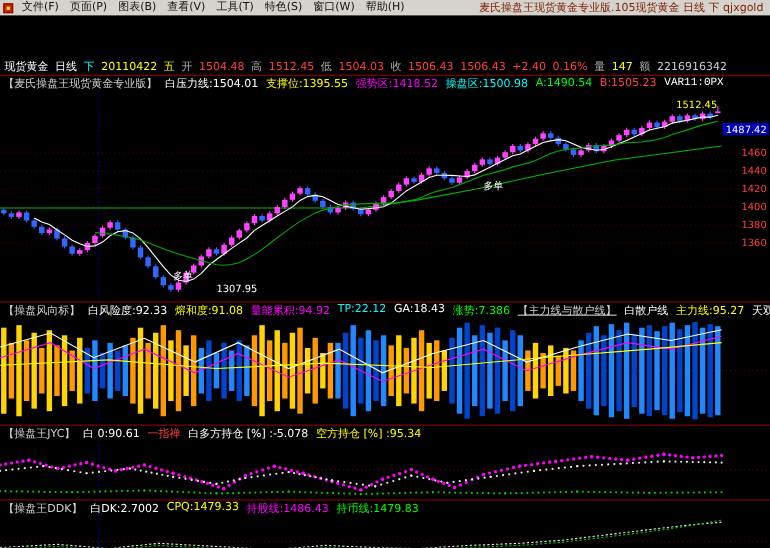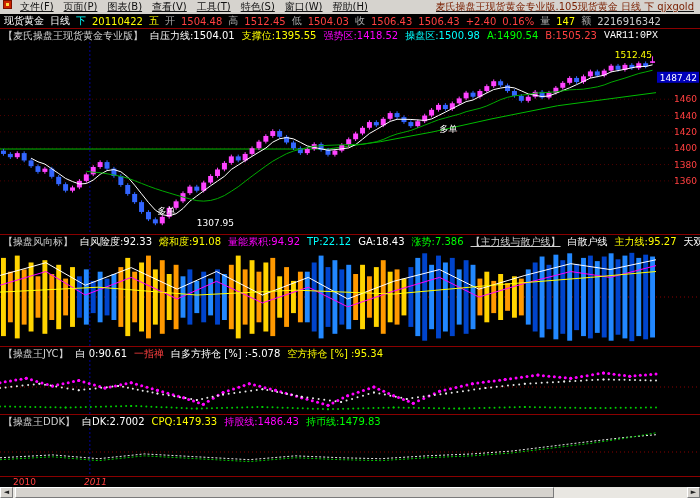--- a/index.html
+++ b/index.html
@@ -1,27 +1,27 @@
 <!DOCTYPE html>
 <html><head>
 <meta charset="utf-8">
 <style>
   * { margin:0; padding:0; box-sizing:border-box; }
   html,body { width:700px; height:498px; background:#000; overflow:hidden;
     font-family:"DejaVu Sans","Liberation Sans",sans-serif; }
   .app { width:700px; height:498px; display:flex; flex-direction:column; background:#000; position:relative; }
-  .menubar { flex:0 0 14px; height:14px; background:#d6d3ce; display:flex; 
-    font-size:10px; color:#111; padding:0 2px;text-decoration:underline; }
+  .menubar { flex:0 0 14px; height:14px; background:#d6d3ce; display:flex; align-items:center;
+    font-size:10px; color:#111; padding:0 2px; }
   .app-icon { width:9px; height:9px; background:#cc2200; border:1px solid #7a1000; margin:0 3px 0 1px; position:relative; flex:0 0 9px;}
   .app-icon:after { content:""; position:absolute; left:2px; top:2px; width:3px; height:3px; background:#ffdd44; }
   .menubar .mi { padding:0 5px; line-height:14px; white-space:nowrap; }
   .menubar .spacer { flex:1; }
   .menubar .right-title { color:#7a1f00; padding-right:4px; white-space:nowrap; font-size:10px; overflow:hidden; }
   .quotebar { flex:0 0 14px; height:14px; background:#000; display:flex; align-items:center;
-    font-size:10px; padding:0 4px; white-space:nowrap; overflow:hidden; }
+    font-size:10px; padding:0 4px; white-space:nowrap; overflow:hidden;margin-top:40px; }
   .quotebar span { margin-right:6px; }
   .panel { position:relative; background:#000; border-top:1px solid #8a0000; }
   .panel-title { height:13px; display:flex; align-items:center; font-size:10px; padding:0 3px;
     white-space:nowrap; overflow:hidden; }
   .panel-title span { margin-right:7px; }
   svg { display:block; }
   .timeline { flex:0 0 11px; height:11px; position:relative; background:#000; border-top:1px solid #8a0000;
     font-size:9px; color:#ff4040; }
   .timeline span { position:absolute; top:0; line-height:10px; }
   .scrollbar { flex:0 0 11px; height:11px; background:#d6d3ce; display:flex; }

